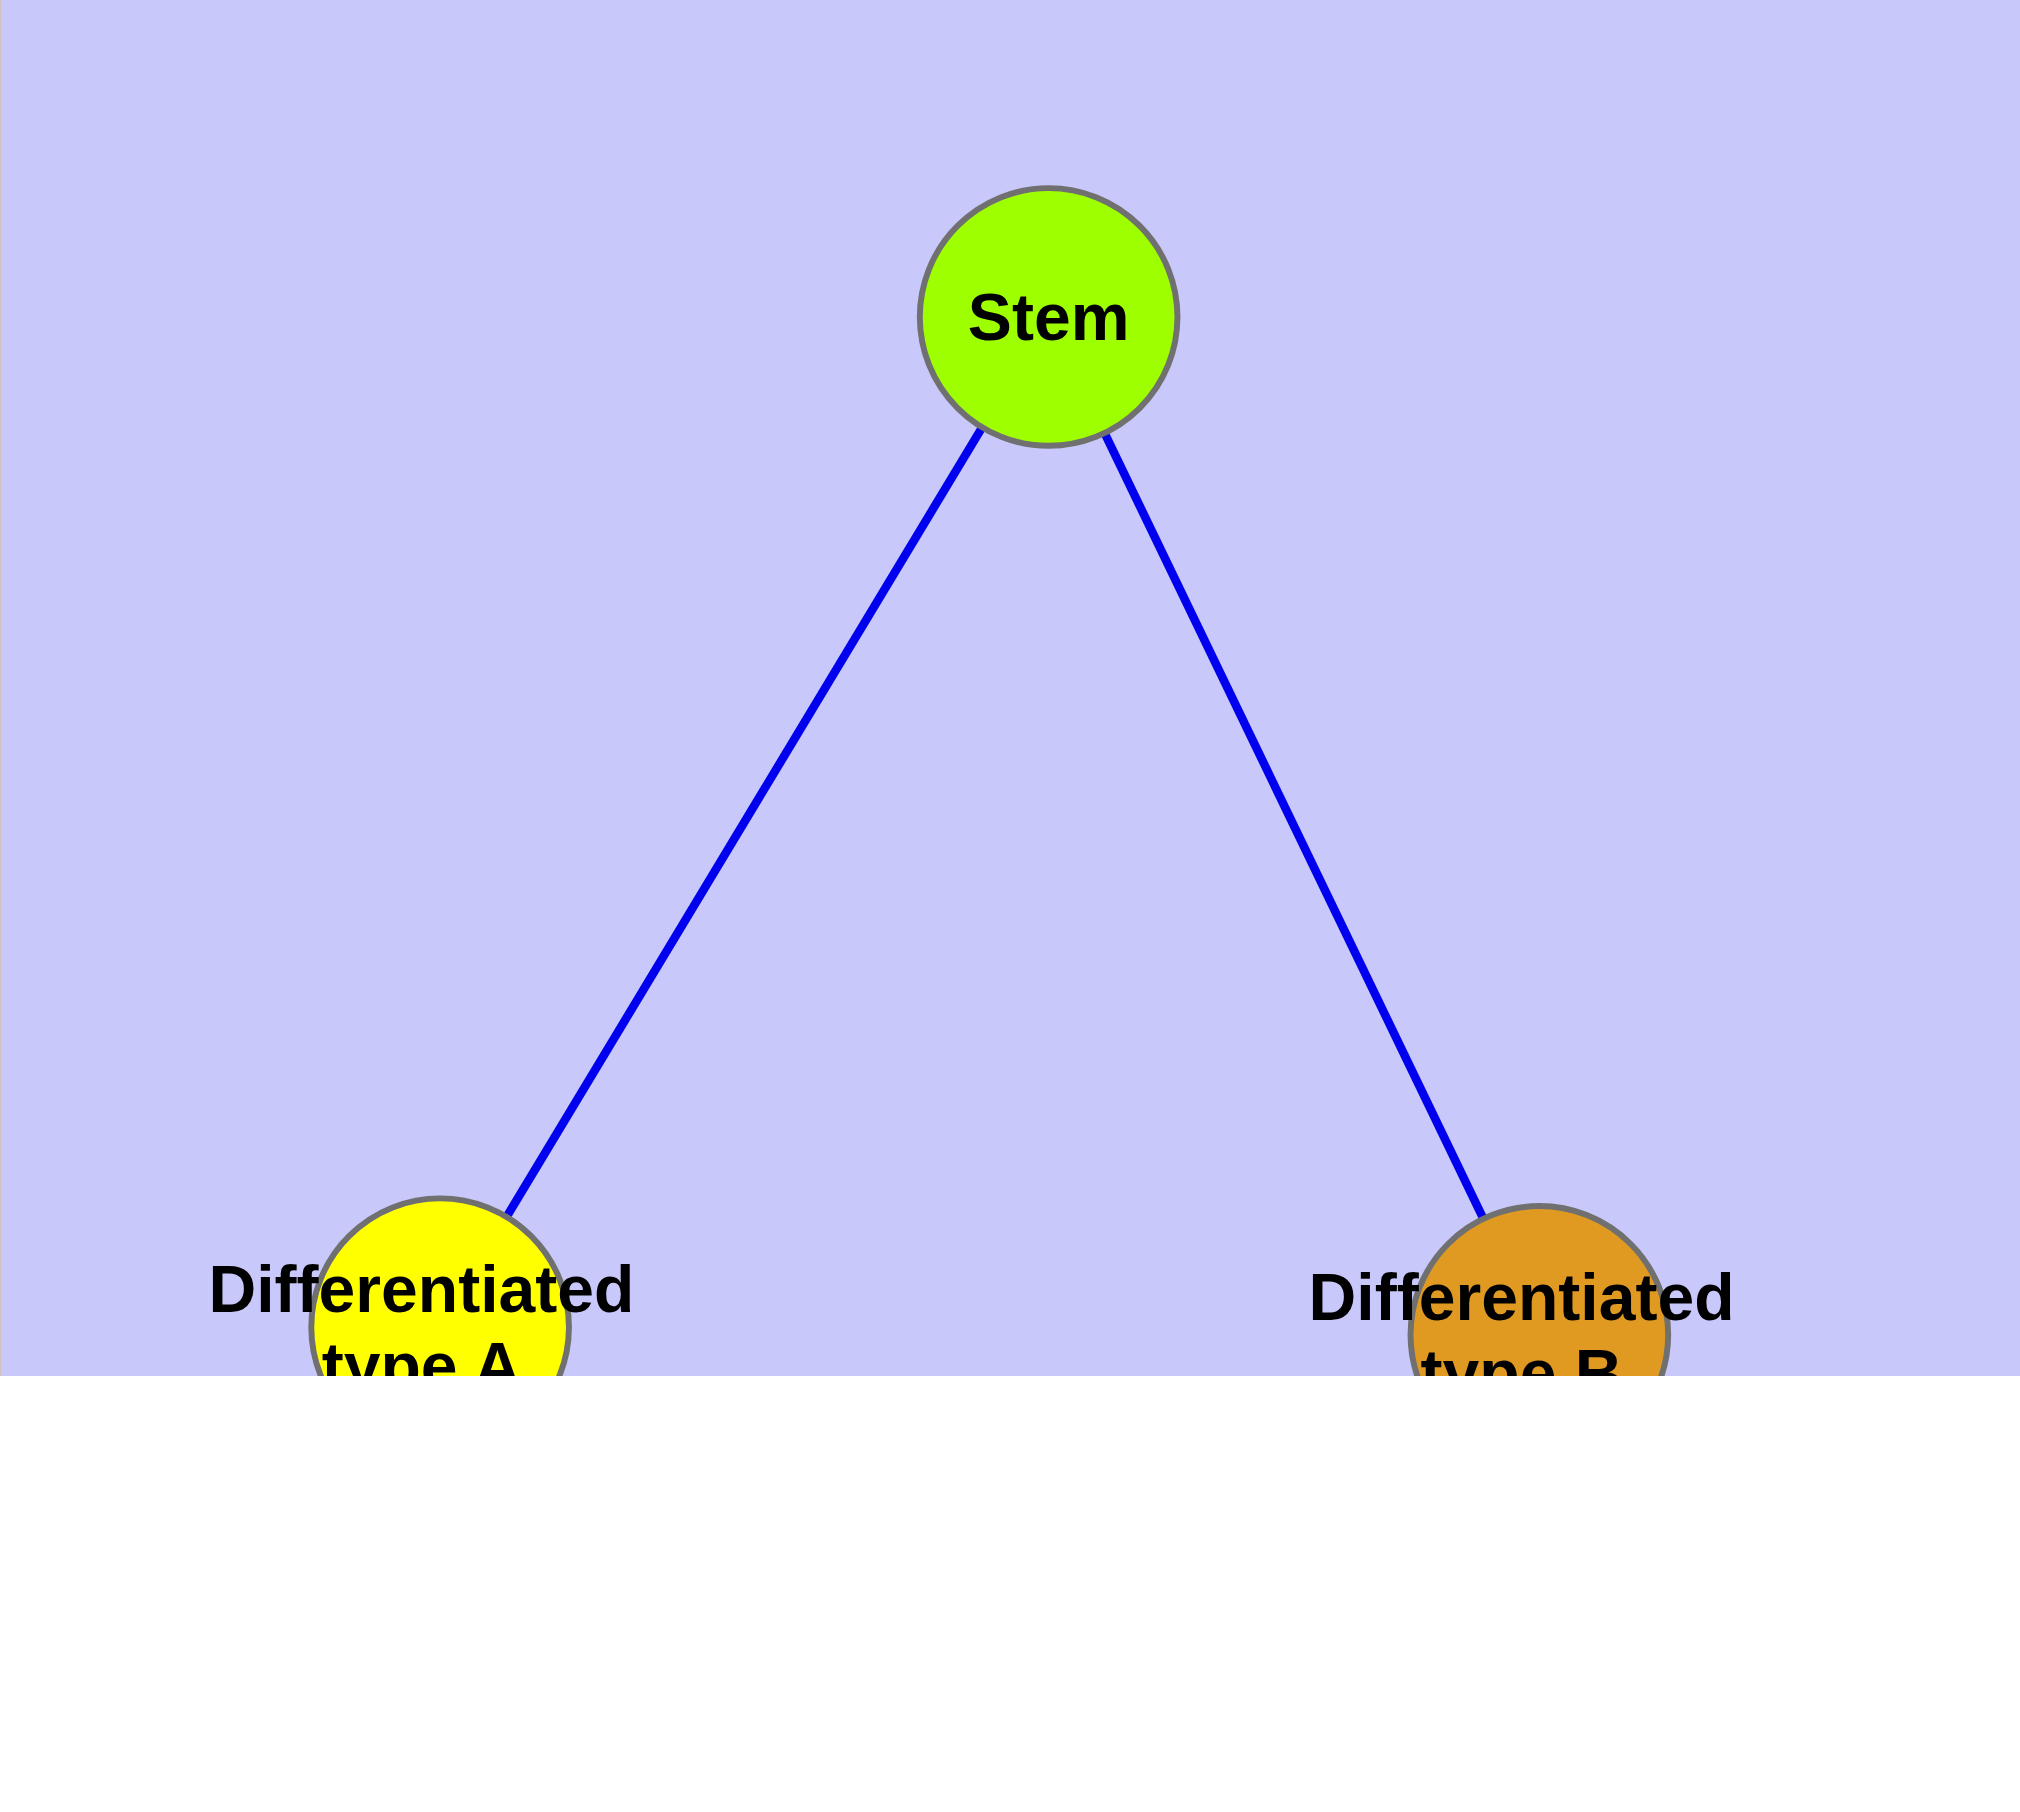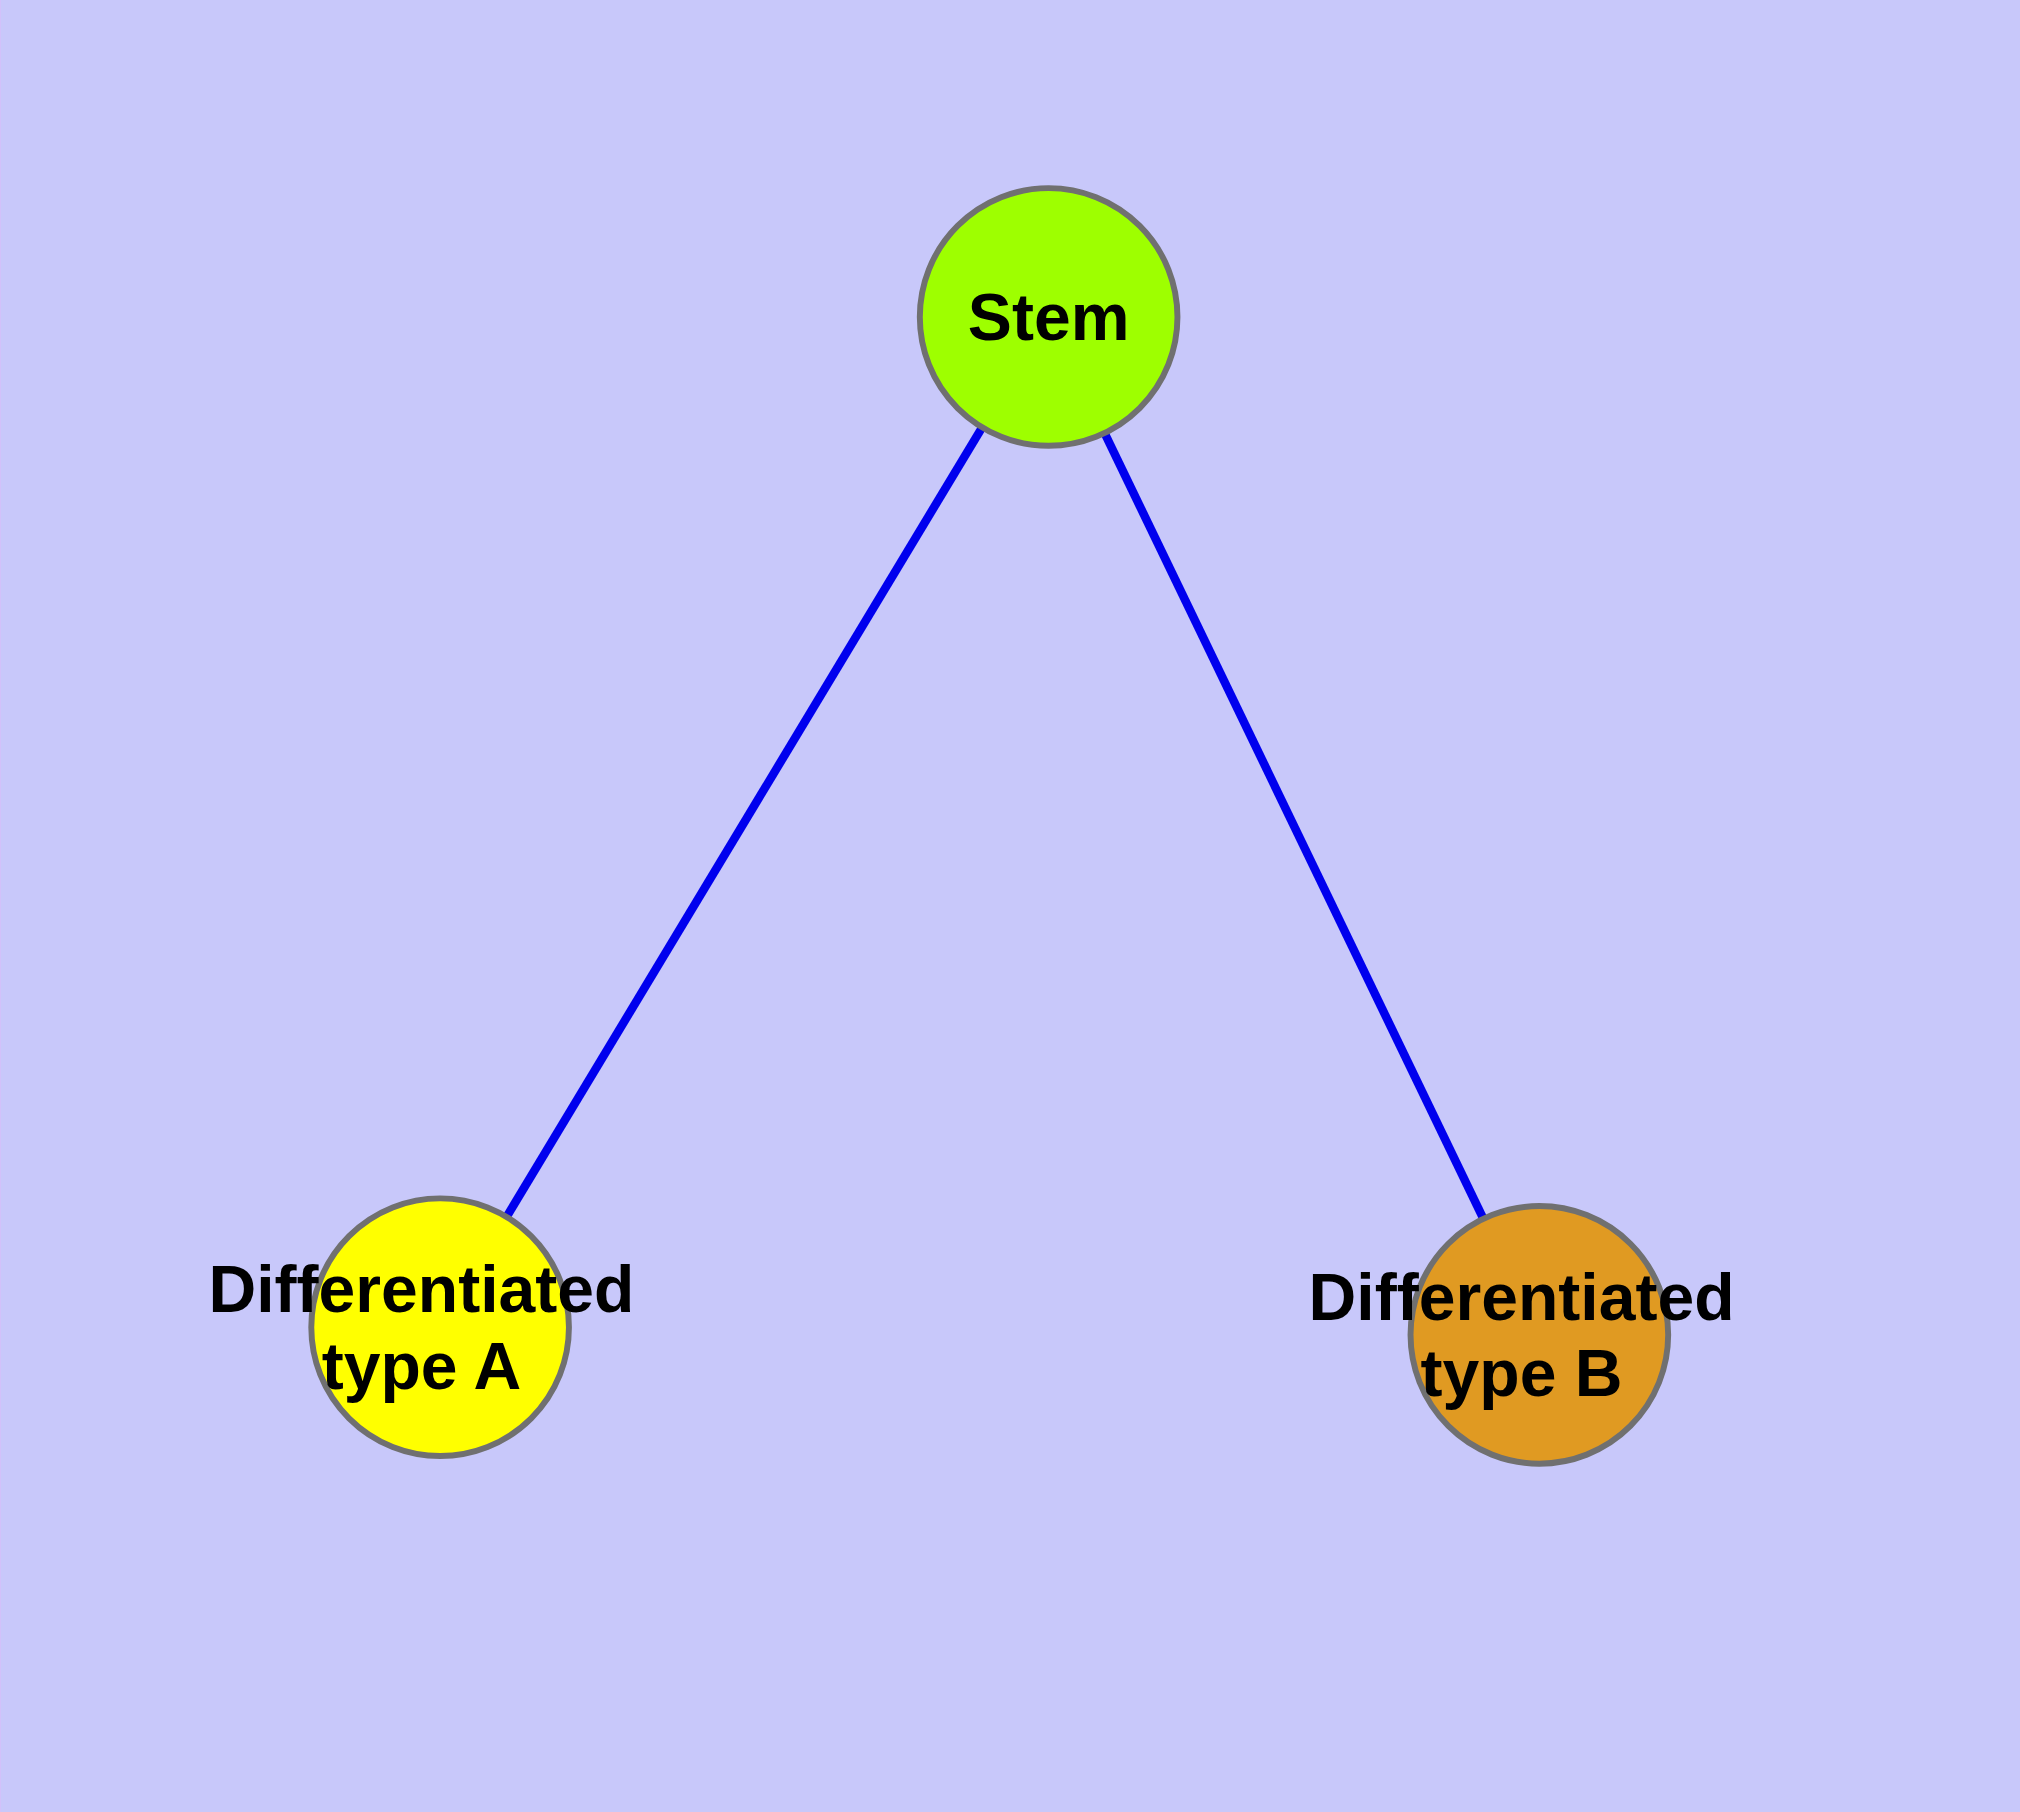--- a/index.html
+++ b/index.html
@@ -25,21 +25,21 @@
   .node-label,
   .node-label-line {
     font-family: "Liberation Sans", sans-serif;
     font-weight: bold;
     fill: #000000;
   }
 </style>
 </head>
 <body>
 
-<div id="canvas" style="width: 2021px; height: 1812px; background: #f0abfc;">
+<div id="canvas" style="width: 2021px; height: 1376px; background: #eab308;">
   <svg id="graph-svg" viewBox="0 0 2384 2138" xmlns="http://www.w3.org/2000/svg" style="width: 2021px; height: 1812px;">
 
     <rect id="bg-rect" x="0" y="0" width="2384" height="2138" fill="#c8c8fa"></rect>
 
     <g id="edges-group">
         <line x1="1237" y1="374" x2="519" y2="1566" stroke="#0000ee" stroke-width="10" stroke-linecap="butt"></line>
         <line x1="1237" y1="374" x2="1816" y2="1575" stroke="#0000ee" stroke-width="10" stroke-linecap="butt"></line>
       </g>
     <g id="nodes-group">
         <circle cx="1237" cy="374" r="152" fill="#9eff00" stroke="#707070" stroke-width="7"></circle>

